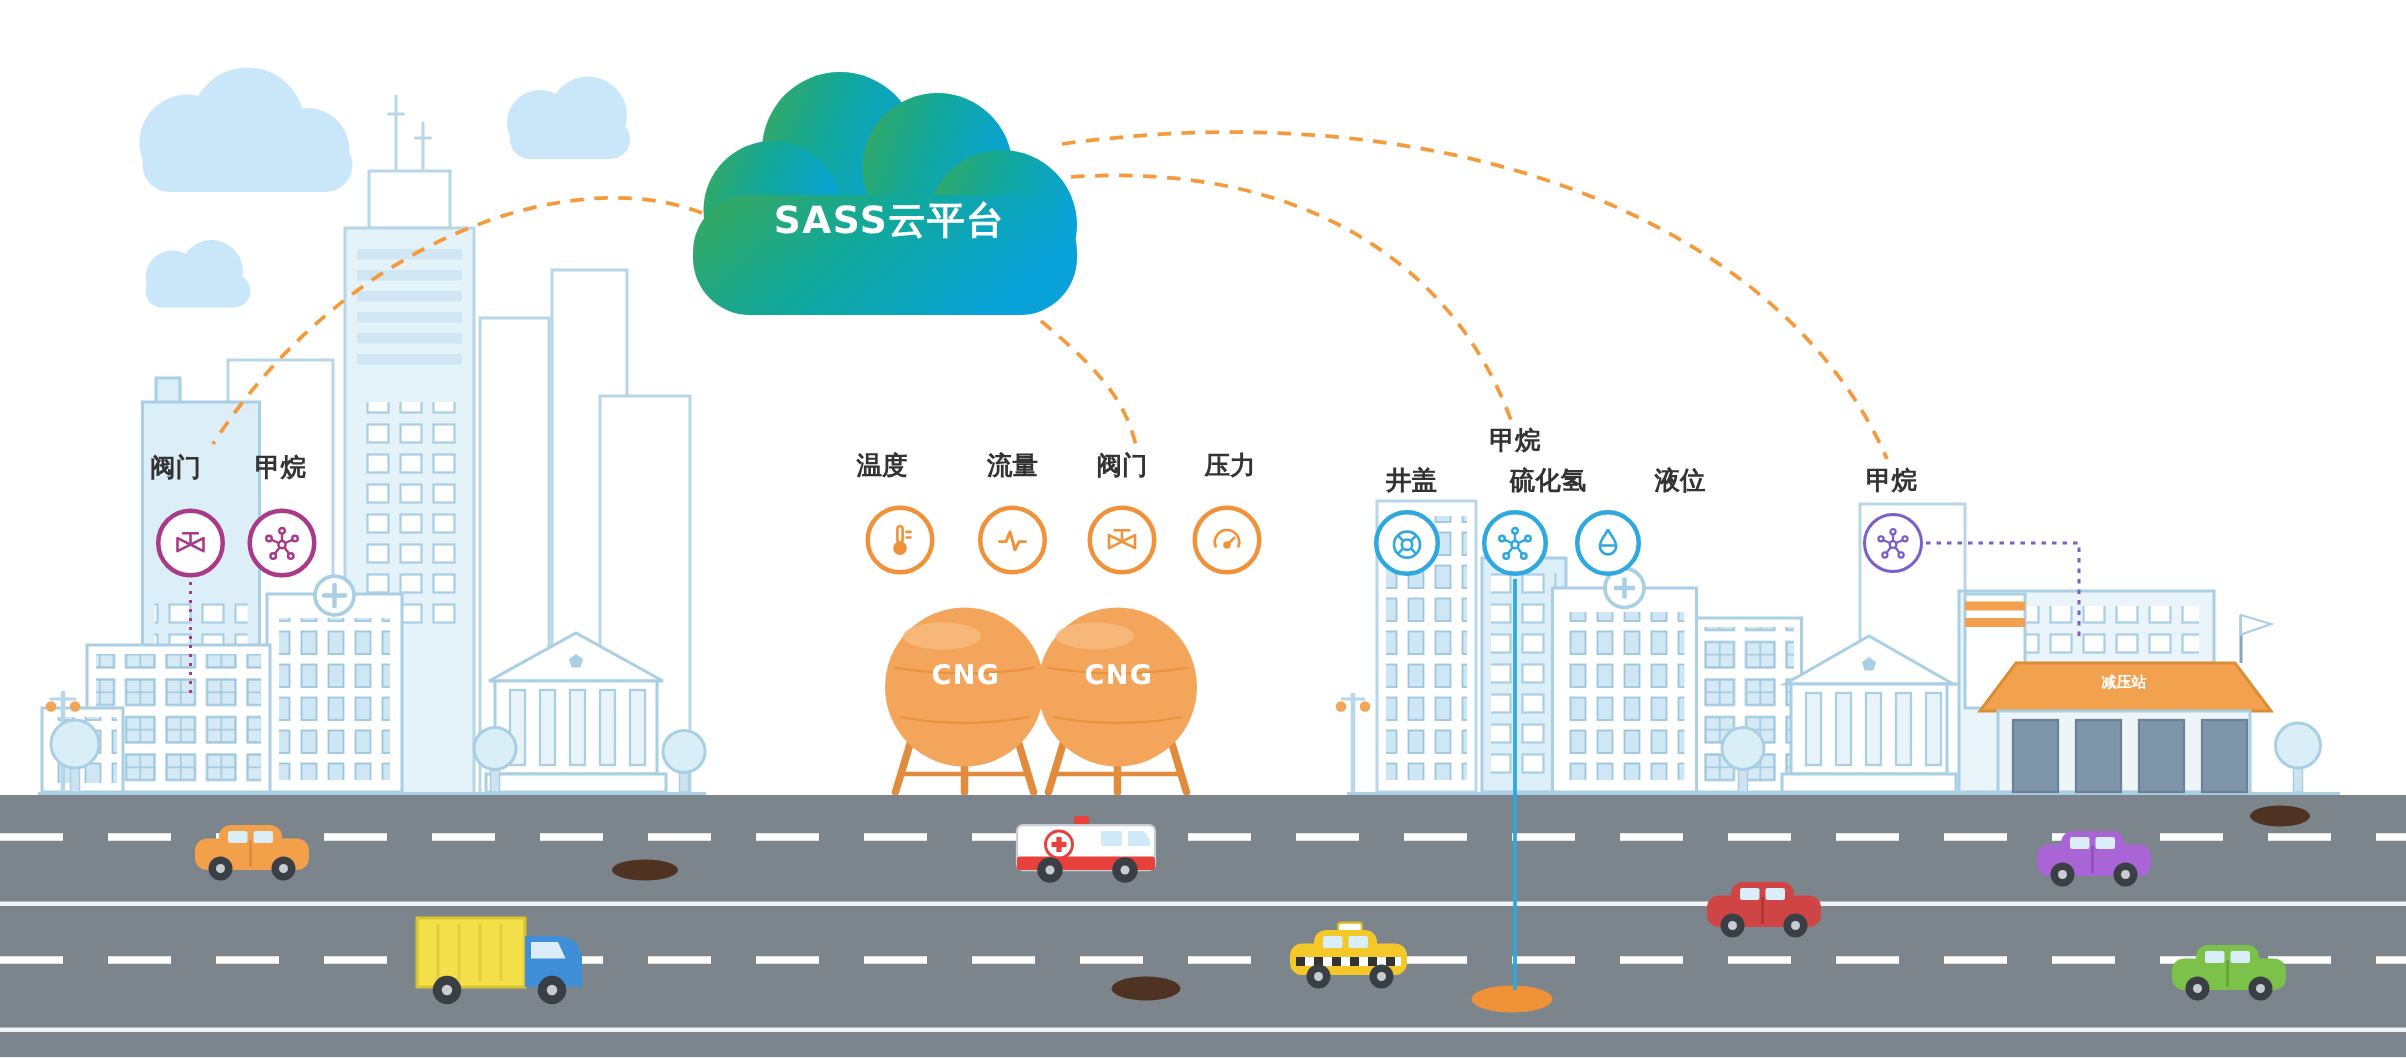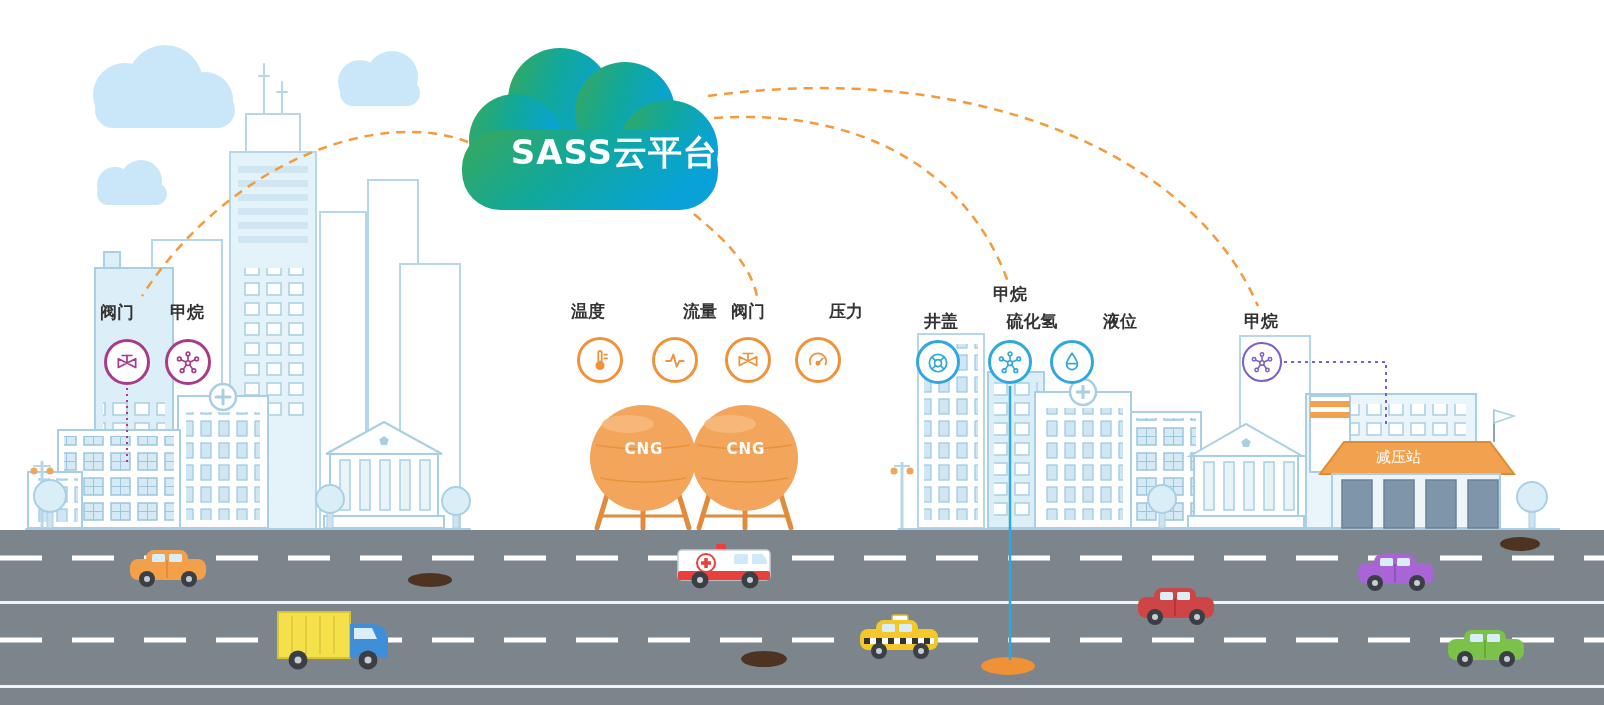--- a/index.html
+++ b/index.html
@@ -14,30 +14,30 @@
   }
   .sensor{
     position:absolute;background:#fff;border-radius:50%;box-sizing:border-box;
     display:flex;align-items:center;justify-content:center;
   }
   .g-magenta{border:3px solid #a93a8a;color:#a93a8a;}
   .g-orange{border:3px solid #f0923a;color:#f0923a;}
   .g-blue{border:3px solid #2ea8de;color:#2ea8de;}
   .g-purple{border:2.5px solid #7b5ec7;color:#7b5ec7;}
   .cloud-title{
-    position:absolute;left:468px;top:130px;width:250px;text-align:right;
-    color:#ffffff;font-size:34px;font-weight:600;letter-spacing:1px;
+    position:absolute;left:468px;top:130px;width:250px;text-align:center;
+    color:#ffffff;font-size:25px;font-weight:600;letter-spacing:1px;
   }
   .tank-label{
     position:absolute;width:80px;margin-left:-40px;text-align:center;
-    color:#ffffff;font-size:15px;font-weight:700;letter-spacing:1px;
+    color:#ffffff;font-size:18px;font-weight:700;letter-spacing:1px;
   }
   .station-label{
-    position:absolute;width:80px;margin-left:-40px;text-align:left;
-    color:#ffffff;font-size:15px;font-weight:400;
+    position:absolute;width:80px;margin-left:-40px;text-align:center;
+    color:#ffffff;font-size:10px;font-weight:700;
   }
 </style>
 </head>
 <body>
 
 <div class="stage">
 
 <svg class="bg" width="1604" height="705" viewBox="0 0 1604 705">
   <defs>
     <linearGradient id="cloudGrad" x1="0" y1="0" x2="1" y2="0.35">
@@ -368,23 +368,23 @@
     <path d="M12 10.8 V5.5 M14 12 L19 9.8 M13.5 14.8 L16.5 18.8 M10.5 14.8 L7.5 18.8 M10 12 L5 9.8"></path>
     <circle cx="12" cy="4.5" r="1.7"></circle>
         <circle cx="20" cy="9.2" r="1.7"></circle>
         <circle cx="17.4" cy="20" r="1.7"></circle>
         <circle cx="6.6" cy="20" r="1.7"></circle>
         <circle cx="4" cy="9.2" r="1.7"></circle>
   </svg>
 </div>
 
 <div class="label" style="left:588px;top:302px">温度</div>
-<div class="label" style="left:700px;top:302px">流量</div>
+<div class="label" style="left:675px;top:302px">流量</div>
 <div class="label" style="left:748px;top:302px">阀门</div>
-<div class="label" style="left:846px;top:302px">压力</div>
+<div class="label" style="left:820px;top:302px">压力</div>
 <div class="sensor g-orange" style="left:577px;top:337px;width:46px;height:46px">
   <svg width="26" height="26" viewBox="0 0 24 24" fill="none" stroke="currentColor" stroke-width="1.6" stroke-linecap="round">
     <rect x="10.4" y="3.5" width="3.2" height="10" rx="1.6"></rect>
     <circle cx="12" cy="17" r="3.4" fill="currentColor"></circle>
     <path d="M16 7 h2.5 M16 10.5 h2.5"></path>
   </svg>
 </div>
 <div class="sensor g-orange" style="left:652px;top:337px;width:46px;height:46px">
   <svg width="26" height="26" viewBox="0 0 24 24" fill="none" stroke="currentColor" stroke-width="1.8" stroke-linecap="round" stroke-linejoin="round">
     <path d="M4 13 H8 L10.5 7 L13.5 18 L16 13 H20"></path>

